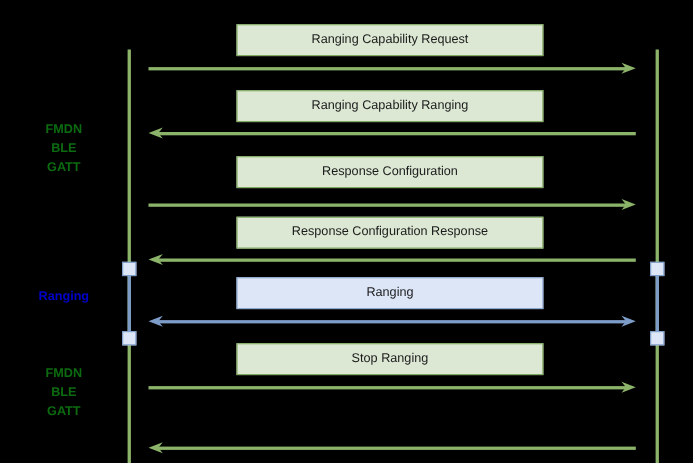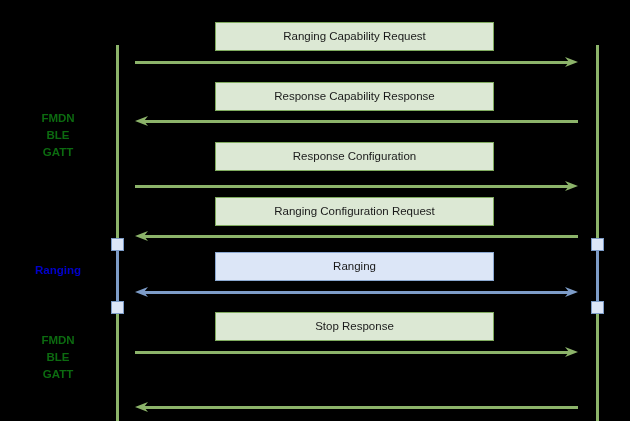--- a/index.html
+++ b/index.html
@@ -107,41 +107,41 @@
   <div class="msg-box" style="top:22px;">Ranging Capability Request</div>
   <div class="arrow" style="left:135px; top:55px; width:443px;">
     <div class="shaft" style="left:0; right:7px;"></div>
     <div class="head" style="right:0;">
       <svg width="14" height="14" viewBox="0 0 14 14">
           <path d="M1,2 L14,7 L1,12 L5,7 Z" fill="#8cb36a"></path>
         </svg>
     </div>
   </div>
 
-  <div class="msg-box" style="top:82px;">Response Capability Response</div>
+  <div class="msg-box" style="top:82px;">Ranging Capability Ranging</div>
   <div class="arrow" style="left:135px; top:114px; width:443px;">
     <div class="shaft" style="left:7px; right:0;"></div>
     <div class="head" style="left:0;">
       <svg width="14" height="14" viewBox="0 0 14 14">
           <path d="M13,2 L0,7 L13,12 L9,7 Z" fill="#8cb36a"></path>
         </svg>
     </div>
   </div>
 
   <div class="msg-box" style="top:142px;">Response Configuration</div>
   <div class="arrow" style="left:135px; top:179px; width:443px;">
     <div class="shaft" style="left:0; right:7px;"></div>
     <div class="head" style="right:0;">
       <svg width="14" height="14" viewBox="0 0 14 14">
           <path d="M1,2 L14,7 L1,12 L5,7 Z" fill="#8cb36a"></path>
         </svg>
     </div>
   </div>
 
-  <div class="msg-box" style="top:197px;">Ranging Configuration Request</div>
+  <div class="msg-box" style="top:197px;">Response Configuration Response</div>
   <div class="arrow" style="left:135px; top:229px; width:443px;">
     <div class="shaft" style="left:7px; right:0;"></div>
     <div class="head" style="left:0;">
       <svg width="14" height="14" viewBox="0 0 14 14">
           <path d="M13,2 L0,7 L13,12 L9,7 Z" fill="#8cb36a"></path>
         </svg>
     </div>
   </div>
 
   <div class="activation-bar" style="left:116px; top:244px; height:64px;"></div>
@@ -160,21 +160,21 @@
           <path d="M13,2 L0,7 L13,12 L9,7 Z" fill="#7d9cc8"></path>
         </svg>
     </div>
     <div class="head" style="right:0;">
       <svg width="14" height="14" viewBox="0 0 14 14">
           <path d="M1,2 L14,7 L1,12 L5,7 Z" fill="#7d9cc8"></path>
         </svg>
     </div>
   </div>
 
-  <div class="msg-box" style="top:312px;">Stop Response</div>
+  <div class="msg-box" style="top:312px;">Stop Ranging</div>
   <div class="arrow" style="left:135px; top:345px; width:443px;">
     <div class="shaft" style="left:0; right:7px;"></div>
     <div class="head" style="right:0;">
       <svg width="14" height="14" viewBox="0 0 14 14">
           <path d="M1,2 L14,7 L1,12 L5,7 Z" fill="#8cb36a"></path>
         </svg>
     </div>
   </div>
 
   <div class="arrow" style="left:135px; top:400px; width:443px;">

